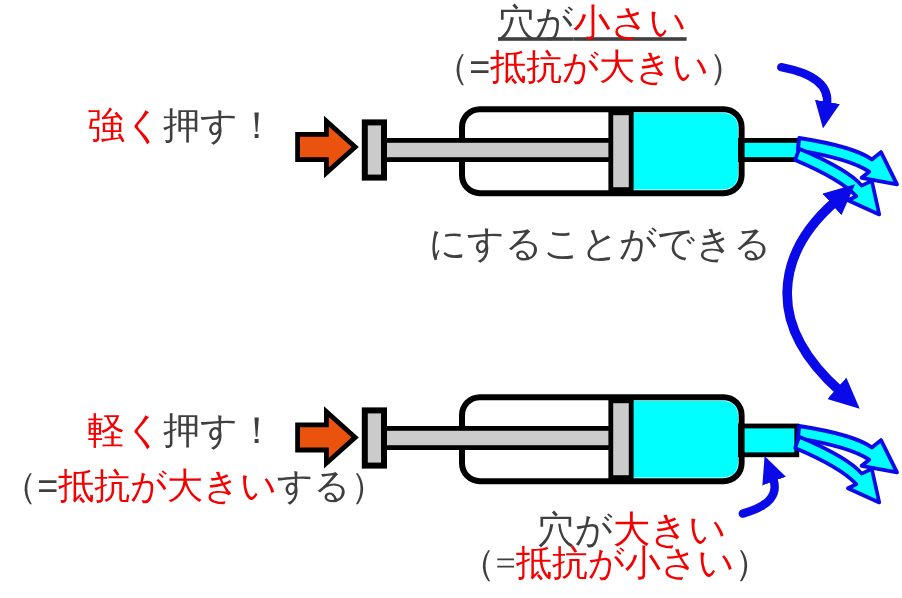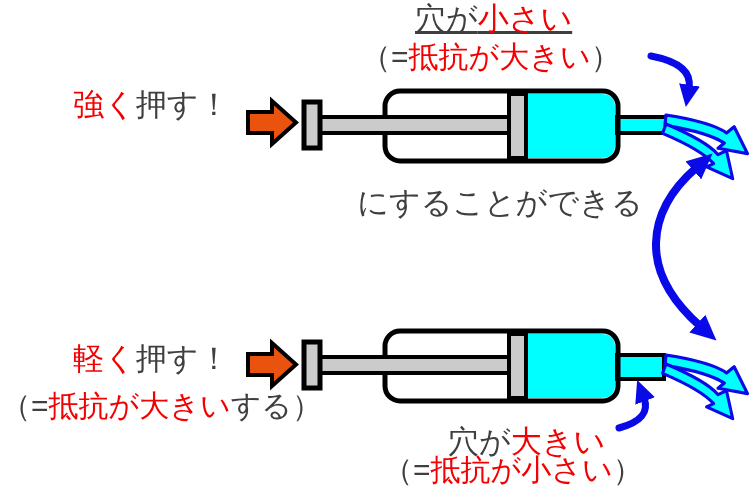--- a/index.html
+++ b/index.html
@@ -22,21 +22,21 @@
   .txt.small{font-size:30px;}
   .red{color:#f40000;}
   #t-push-strong{left:73px;top:88px;}
   #t-voltage-up{left:1px;top:147px;}
   #t-hole-small{left:415px;top:2px;text-decoration:underline;}
   #t-res-big{left:361px;top:40px;}
   #t-same{left:336px;top:186px;width:328px;text-align:center;}
   #t-push-light{left:73px;top:342px;}
   #t-voltage-down{left:1px;top:389px;}
   #t-hole-big{left:448px;top:425px;}
-  #t-res-small{left:383px;top:453px;}
+  #t-res-small{left:383px;top:453px;font-family:Liberation Serif, serif;}
 </style>
 </head>
 <body>
 
 <div id="stage">
 
   <svg id="diagram-svg" width="752" height="498" viewBox="0 0 752 498">
     <defs>
       <marker id="ah" markerWidth="3.2" markerHeight="3" refX="0.45" refY="1.5" orient="auto-start-reverse" markerUnits="strokeWidth">
         <path d="M0,0 L3.2,1.5 L0,3 Z" fill="#0a0ae8"></path>

